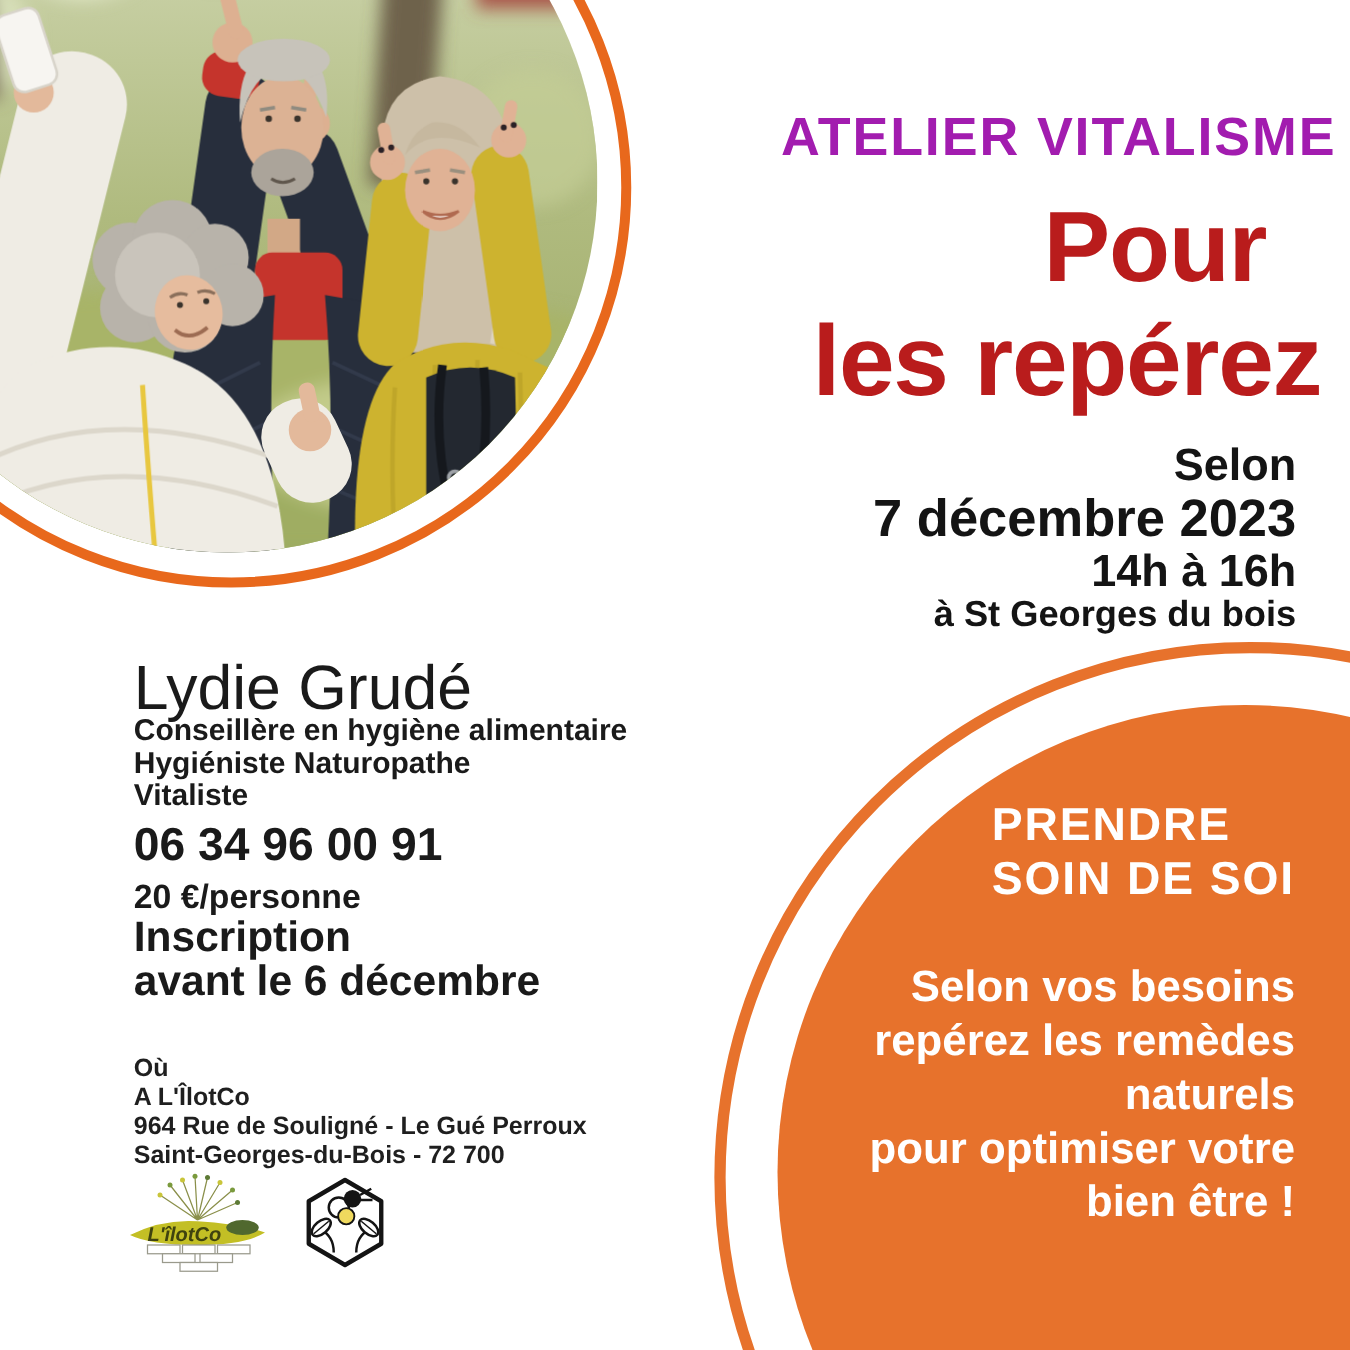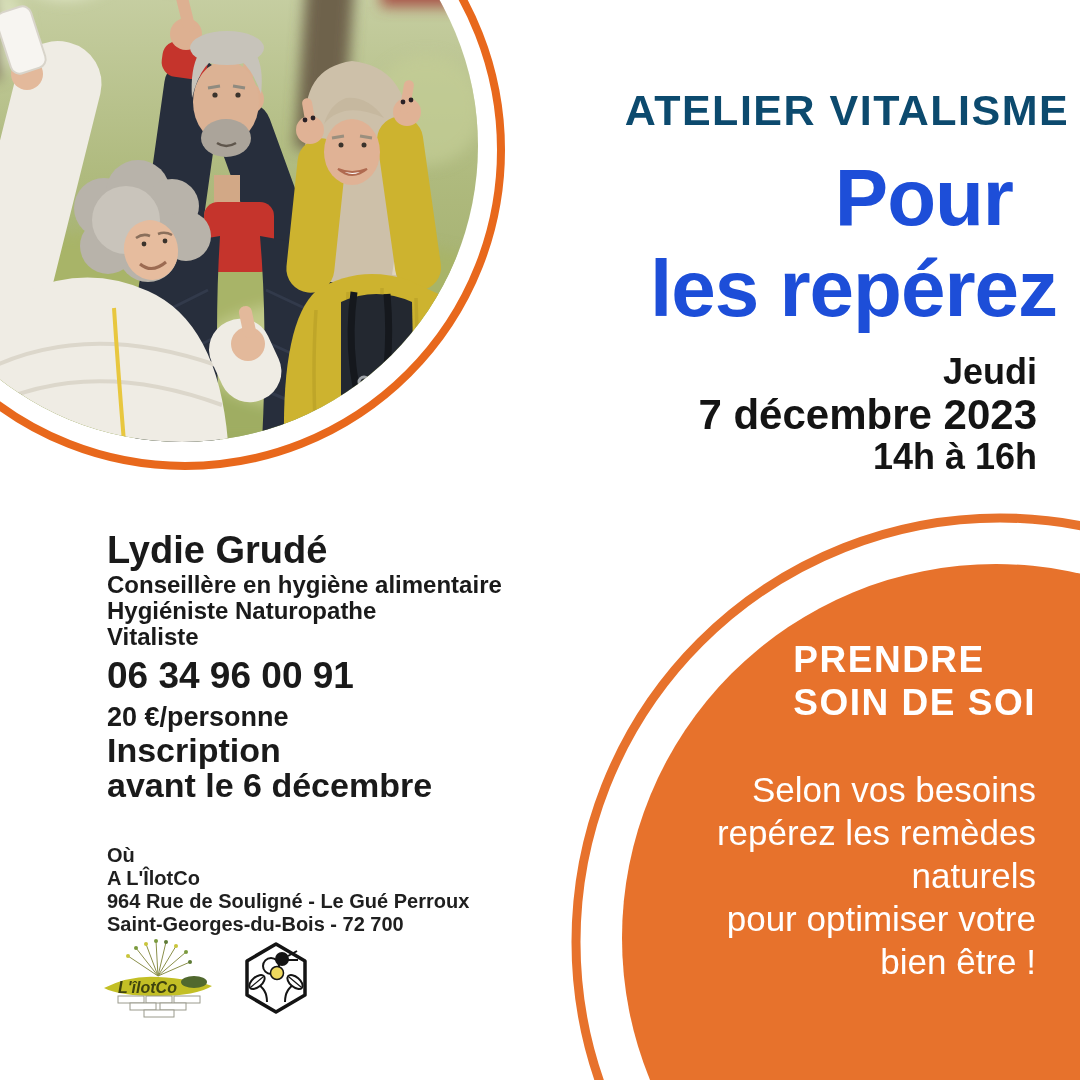--- a/index.html
+++ b/index.html
@@ -10,49 +10,49 @@
   .abs{position:absolute;}
   
   .photo-wrap{
     left:-114px;top:-150px;width:592px;height:592px;border-radius:50%;overflow:hidden;z-index:1;
   }
   .decor{left:0;top:0;width:1080px;height:1080px;z-index:2;pointer-events:none;}
   
   .txt{z-index:3;}
   .kicker{
     left:614px;top:86px;width:466px;text-align:center;
-    font-size:43px;font-weight:700;letter-spacing:1.5px;color:#0c4a6e;
+    font-size:43px;font-weight:700;letter-spacing:1.5px;color:#a21caf;
   }
   .title{
-    left:540px;top:152px;width:517px;text-align:right;color:#1d4ed8;
+    left:540px;top:152px;width:517px;text-align:right;color:#b91c1c;
     font-size:80px;font-weight:700;line-height:91px;letter-spacing:-1px;
   }
   .title .l1{display:block;padding-right:44px;}
   .title .l2{display:block;}
   .datebox{right:43px;top:352px;text-align:right;color:#141414;}
   .date-day{font-size:36px;font-weight:700;line-height:40px;}
   .date-date{font-size:42px;font-weight:700;line-height:45px;margin-left:41px;}
   .date-time{font-size:36px;font-weight:700;line-height:39px;}
   .date-place{font-size:29px;font-weight:700;line-height:33px;}
   .contact{left:107px;top:528px;color:#1A1A1A;}
-  .contact-name{font-size:38px;font-weight:700;line-height:44px;}
+  .contact-name{font-size:50px;font-weight:400;line-height:44px;}
   .contact-role{font-size:24px;font-weight:700;line-height:26px;}
   .contact-phone{font-size:37px;font-weight:700;line-height:46px;margin-top:3px;}
   .pricing{left:107px;top:702px;color:#1A1A1A;}
   .price{font-size:27px;font-weight:700;line-height:31px;}
   .reg{font-size:34px;font-weight:700;line-height:35px;}
   .location{left:107px;top:844px;color:#1f1f1f;font-weight:700;font-size:20px;line-height:23px;}
   .logo{z-index:3;}
   .bubble-heading{
     right:44px;top:638px;color:#FFFFFF;
     font-size:37px;font-weight:700;line-height:43px;letter-spacing:1.5px;
   }
   .bubble-body{
     right:44px;top:768px;text-align:right;color:#FFFFFF;
-    font-size:35px;font-weight:400;line-height:43px;
+    font-size:35px;font-weight:700;line-height:43px;
   }
 </style>
 </head>
 <body>
 
 <div class="poster">
 
   <div class="abs photo-wrap">
     <svg width="592" height="592" viewBox="0 0 592 592">
       <defs>
@@ -166,23 +166,24 @@
     <circle cx="996" cy="938" r="374" fill="#E7722C"></circle>
   </svg>
 
   <div class="abs txt kicker">ATELIER VITALISME</div>
   <div class="abs txt title">
     <span class="l1">Pour</span>
     <span class="l2">les repérez</span>
   </div>
 
   <div class="abs txt datebox">
-    <div class="date-day">Jeudi</div>
+    <div class="date-day">Selon</div>
     <div class="date-date">7 décembre 2023</div>
     <div class="date-time">14h à 16h</div>
+    <div class="date-place">à St Georges du bois</div>
   </div>
 
   <div class="abs txt contact">
     <div class="contact-name">Lydie Grudé</div>
     <div class="contact-role">Conseillère en hygiène alimentaire</div>
     <div class="contact-role">Hygiéniste Naturopathe</div>
     <div class="contact-role">Vitaliste</div>
     <div class="contact-phone">06 34 96 00 91</div>
   </div>
 

